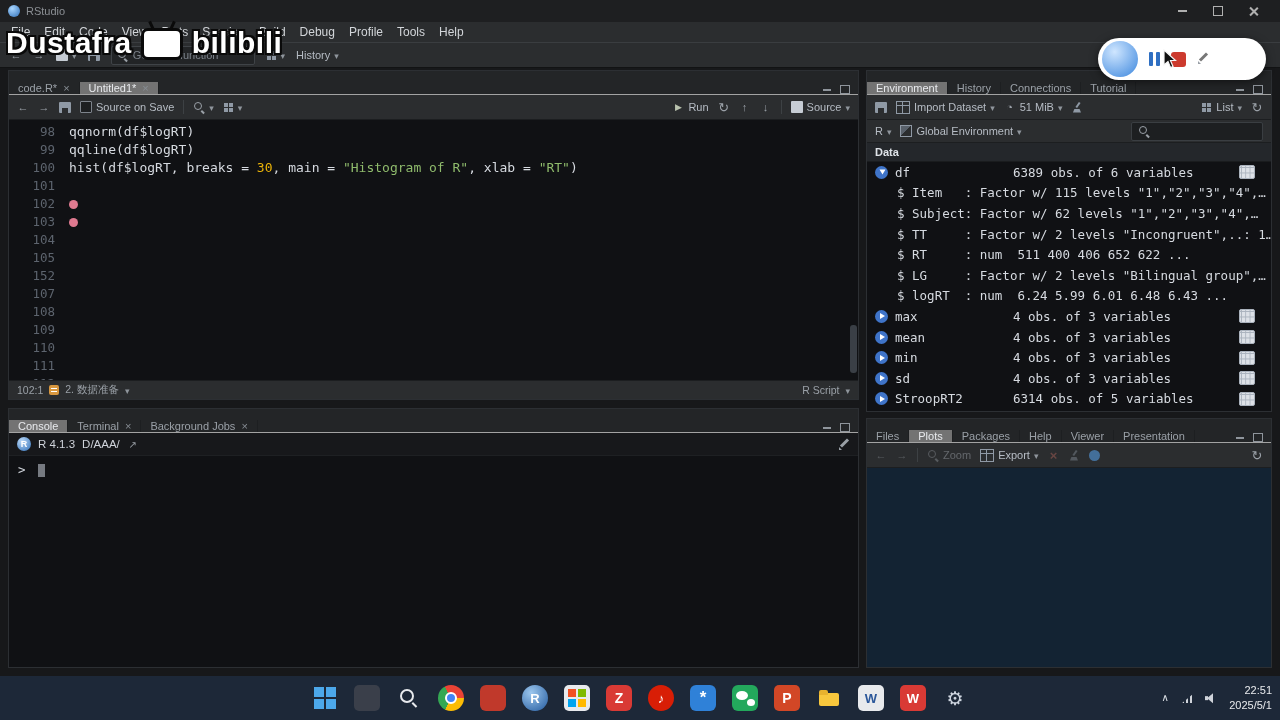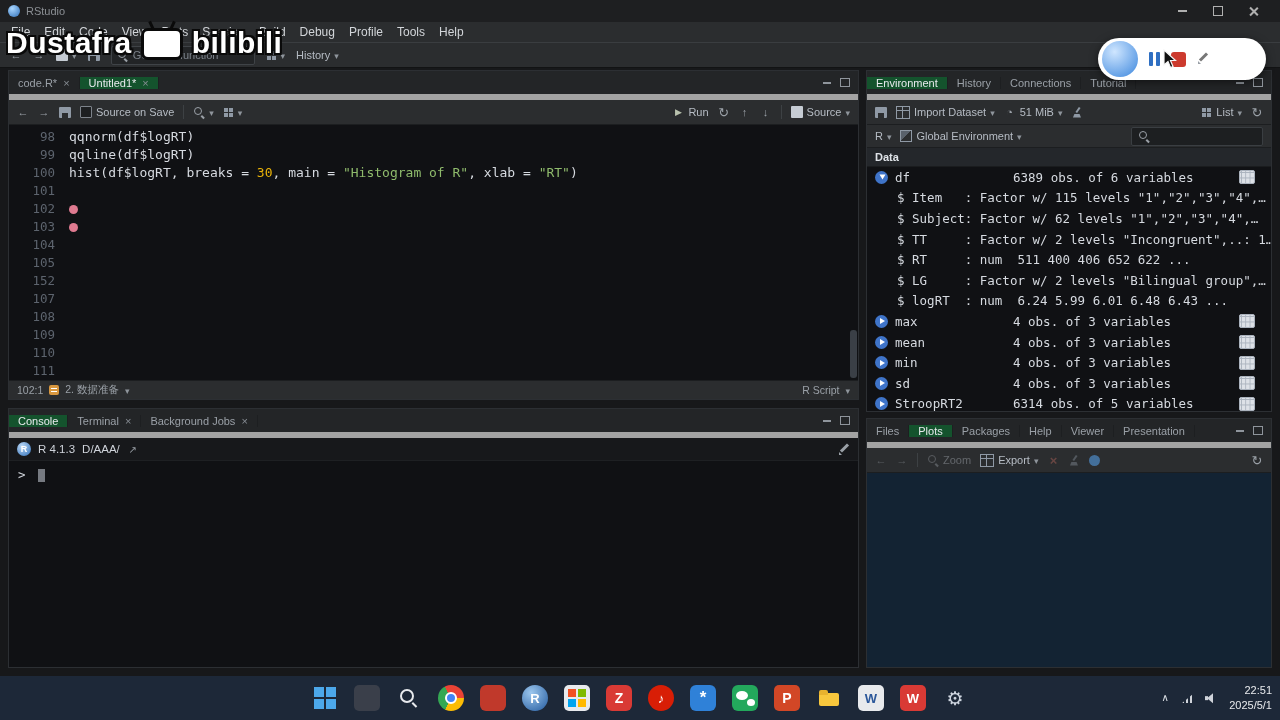--- a/index.html
+++ b/index.html
@@ -59,24 +59,24 @@
   
   .panes{position:absolute;top:70px;left:8px;right:8px;bottom:8px;display:flex;gap:7px}
   .col{display:flex;flex-direction:column;min-width:0}
   .col-left{flex:1;gap:8px}
   .col-right{width:406px;flex:none;gap:6px}
   .pane{background:#101114;border:1px solid #2c2f33;display:flex;flex-direction:column;min-height:0}
   .source-pane{height:328px;flex:none}
   .console-pane{flex:1}
   .env-pane{height:340px;flex:none}
   .plots-pane{flex:1}
-  .tabstrip{height:23px;background:#232527;border-bottom:6px solid #a3a3a3;display:flex;align-items:center;flex:none}
+  .tabstrip{height:23px;background:#232527;border-bottom:1px solid #a3a3a3;display:flex;align-items:flex-end;flex:none}
   .tabs{display:flex}
   .tab{display:flex;align-items:center;gap:6px;padding:0 9px;font-size:11px;color:#9aa0a7;border-right:1px solid #1d1f21;cursor:default;white-space:nowrap}
-  .tab.active{background:#14532d;color:#e8eaed}
+  .tab.active{background:#737373;color:#e8eaed}
   .tab-close::before{content:"×";font-size:11px;color:#878d94}
   .pane-btns{margin-left:auto;display:flex;align-items:center;gap:9px;padding-right:8px}
   .pbtn-min{width:8px;height:2px;background:#8f959c;display:inline-block}
   .pbtn-max{width:8px;height:7px;border:1px solid #8f959c;display:inline-block}
   .pane-toolbar{height:24px;background:#2b2d2f;border-bottom:1px solid #1c1e20;display:flex;align-items:center;
       padding:0 8px;gap:9px;font-size:11px;color:#b6bcc4;flex:none}
   .tbtn{display:inline-flex;align-items:center;gap:4px;cursor:default;white-space:nowrap}
   
   .editor{flex:1;position:relative;font-family:"DejaVu Sans Mono",monospace;font-size:13px;line-height:18px;
       color:#d6dae0;overflow:hidden;padding-top:3px;background:#101114}

